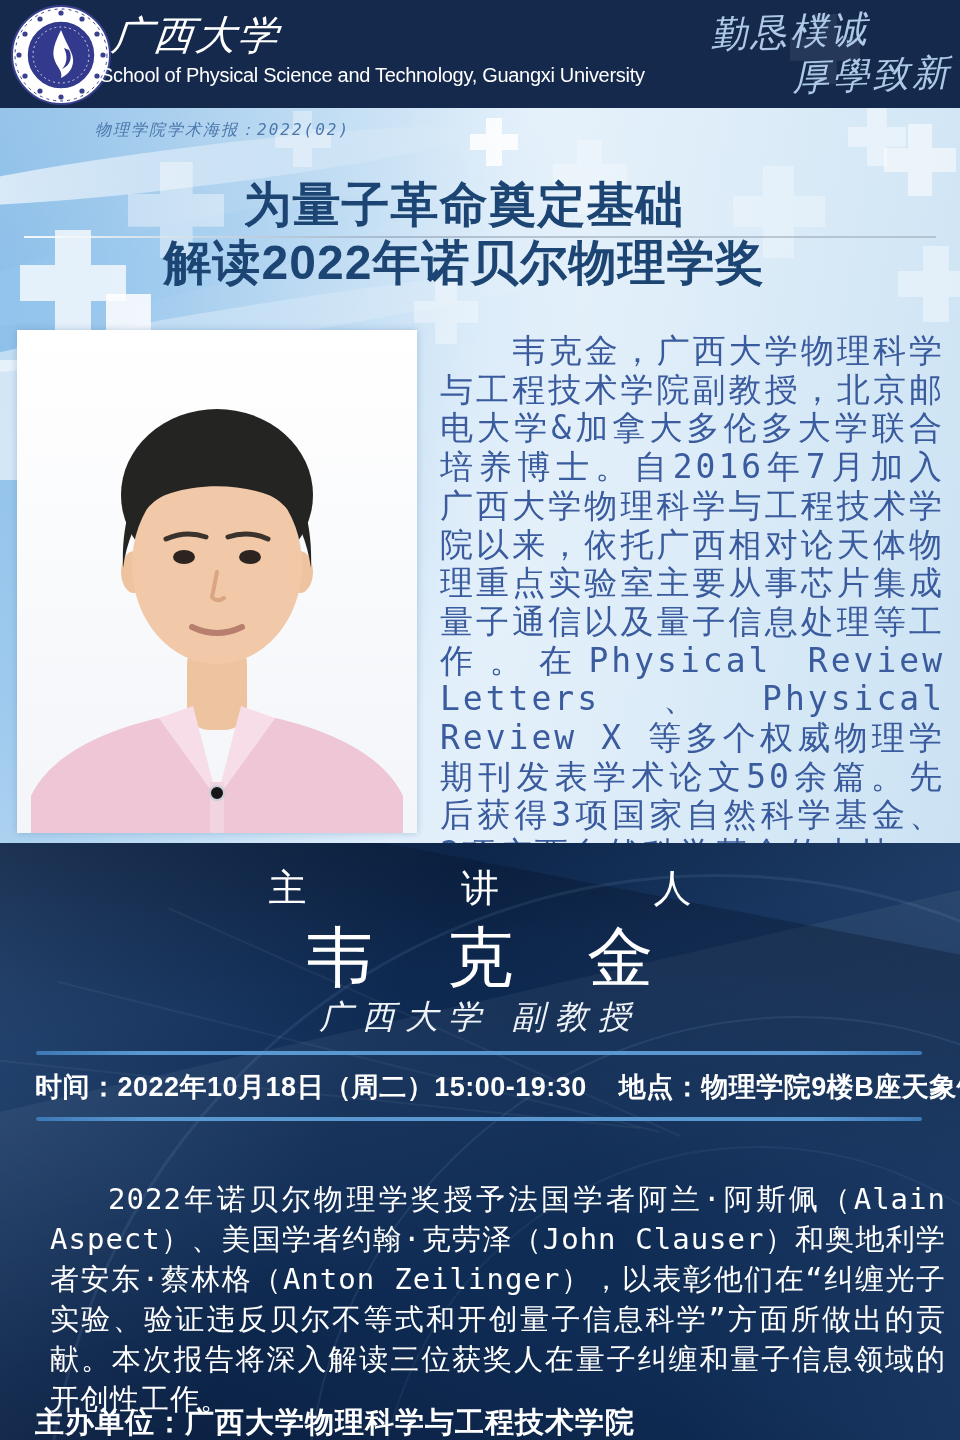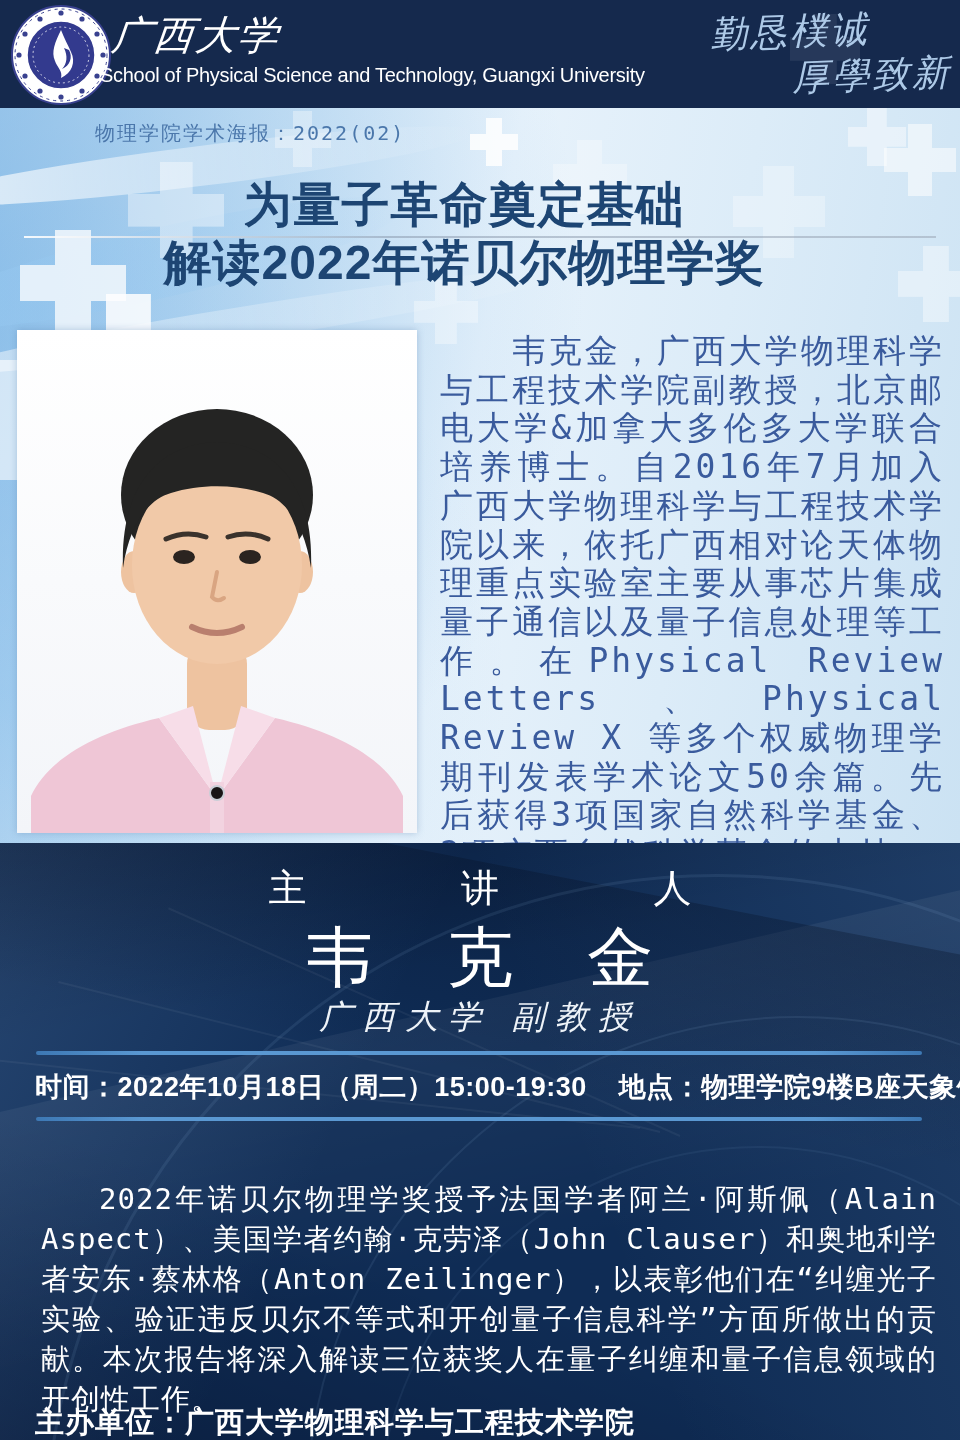--- a/index.html
+++ b/index.html
@@ -33,22 +33,22 @@
   .streak{position:absolute;border-radius:50%;}
   .s1{left:-80px;top:38px;width:560px;height:40px;transform:rotate(-7deg);
       background:linear-gradient(90deg,rgba(255,255,255,.75),rgba(255,255,255,0));}
   .s2{left:-90px;top:120px;width:500px;height:70px;transform:rotate(-13deg);
       background:linear-gradient(90deg,rgba(150,200,240,.55),rgba(150,200,240,0));}
   .s3{left:-60px;top:196px;width:640px;height:34px;transform:rotate(-9deg);
       background:linear-gradient(90deg,rgba(255,255,255,.5),rgba(255,255,255,0));}
   .plus{position:absolute;background:
         linear-gradient(#fff,#fff) 50% 50%/100% 34% no-repeat,
         linear-gradient(#fff,#fff) 50% 50%/34% 100% no-repeat;}
-  .series{position:absolute;left:95px;top:12px;color:#4b77ab;font-size:20px;
-        letter-spacing:2px;font-family:"DejaVu Serif",serif;white-space:nowrap;}
+  .series{position:absolute;left:95px;top:12px;color:#4b77ab;font-size:16px;
+        letter-spacing:2px;font-family:"DejaVu Serif",serif;white-space:nowrap;font-style:italic;}
   .series .num{font-family:"DejaVu Sans Mono",monospace;}
   .title-rule{position:absolute;left:24px;top:128px;width:912px;height:2px;
         background:linear-gradient(90deg,rgba(255,255,255,.9),rgba(140,155,175,.55) 40%,rgba(150,160,175,.5));}
   .title{position:absolute;left:0;top:68px;width:928px;text-align:center;
         color:#1d4573;font-weight:700;font-size:48px;line-height:58px;
         letter-spacing:1px;white-space:nowrap;}
   .photo{position:absolute;left:17px;top:222px;width:400px;height:503px;
         background:#fdfdff;box-shadow:0 0 7px rgba(90,130,175,.4);}
   .photo svg{display:block;}
   .bio{position:absolute;left:440px;top:224px;width:505px;height:508px;
@@ -82,21 +82,21 @@
         font-weight:500;}
   .sp-affil{position:absolute;left:0;top:152px;width:960px;text-align:center;
         font-size:33px;letter-spacing:10px;color:#eef3f8;
         font-family:"DejaVu Serif",serif;font-style:italic;}
   .divider{position:absolute;left:36px;width:886px;height:4px;border-radius:2px;
         background:linear-gradient(90deg,#3d78b4,#5a98d2 12%,#5a98d2 88%,#3d78b4);}
   .d1{top:208px;}
   .d2{top:274px;}
   .event{position:absolute;left:35px;top:226px;width:900px;display:flex;gap:32px;
         font-size:27px;font-weight:700;white-space:nowrap;letter-spacing:.5px;}
-  .abstract{position:absolute;left:41px;top:336px;width:896px;
+  .abstract{position:absolute;left:50px;top:336px;width:896px;
         font-size:29px;line-height:40px;letter-spacing:1px;text-align:justify;
         text-indent:2em;font-family:"DejaVu Sans Mono","DejaVu Serif",serif;}
   .organizer{position:absolute;left:35px;top:552px;font-size:29px;font-weight:700;
         letter-spacing:1px;margin-top:8px;}
 </style>
 </head>
 <body>
 
 <div class="poster">
 

